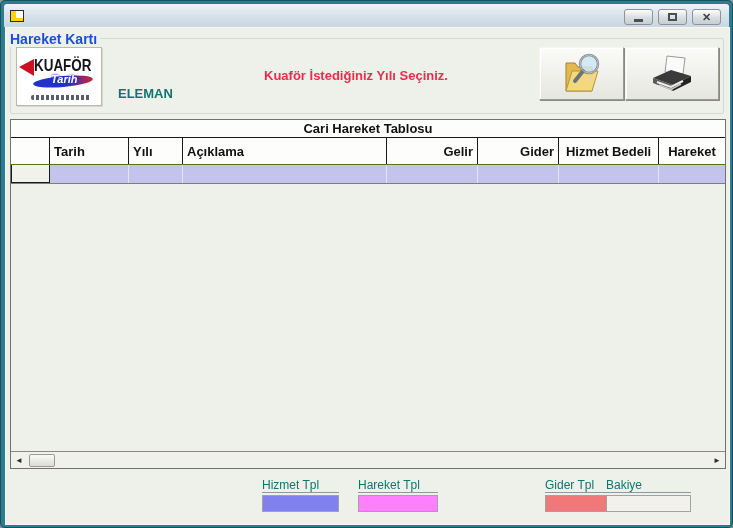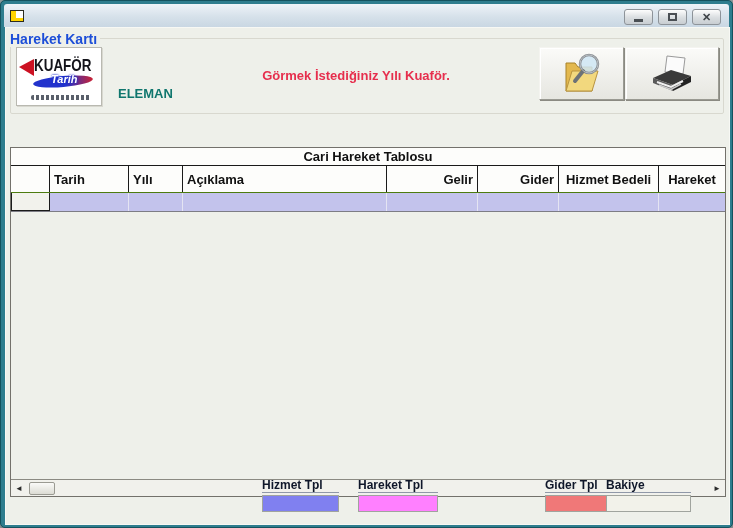--- a/index.html
+++ b/index.html
@@ -87,21 +87,21 @@
     border-top-color:#f4f4f0; border-left-color:#f4f4f0;
     box-shadow:inset 1px 1px 0 #ffffff, 1px 1px 0 #8a8a82;
     display:flex; align-items:center; justify-content:center; cursor:pointer;
   }
   .btn-browse { left:533px; width:85px; }
   .btn-print  { left:619px; width:94px; }
   
   .grid {
     position:absolute; left:4px; top:91px; width:716px; height:350px;
     border:1px solid #73716b; background:#eef0ea;
-    display:flex; flex-direction:column;margin-top:28px;
+    display:flex; flex-direction:column;
   }
   .grid-title {
     height:18px; background:#fdfdfb; border-bottom:1px solid #1a1a1a;
     font-size:13px; font-weight:bold; color:#111; text-align:center; line-height:17px;
   }
   .grid-row { display:flex; }
   .hdr { height:27px; background:#fdfdfb; border-bottom:1px solid #4d7c0f; }
   .hdr .cell {
     border-right:1px solid #1a1a1a; font-size:13px; font-weight:bold; color:#111;
     display:flex; align-items:center; padding:0 4px; overflow:hidden; white-space:nowrap;
@@ -127,21 +127,21 @@
   }
   .sb-right { position:absolute; right:0; }
   .sb-thumb {
     position:absolute; left:18px; top:2px; width:26px; height:13px;
     background:linear-gradient(#fafaf8,#dcdcd4); border:1px solid #9a9a92;
     border-radius:2px; cursor:pointer;
   }
   
   .legend-item { position:absolute; top:450px; }
   .legend-label {
-    font-size:12px; font-weight:bold; color:#0f172a;
+    font-size:12px; font-weight:normal; color:#0f766e;
     border-bottom:1px solid #9098a8; padding-bottom:1px; height:15px;
   }
   .legend-box { height:17px; margin-top:2px; border:1px solid #a0a49e; }
   .li-0{left:256px;width:77px;} .li-1{left:352px;width:80px;}
   .li-2{left:446px;width:78px;} .li-3{left:539px;width:81px;}
   .li-4{left:600px;width:85px;}
 </style>
 </head>
 <body>
 
@@ -170,21 +170,21 @@
     <div class="logo-box">
       <div class="logo-arrow"></div>
       <div class="logo-name">KUAFÖR</div>
       <div class="logo-swoosh"></div>
       <div class="logo-sub">Tarih</div>
       <div class="logo-script"></div>
     </div>
 
     <div class="user-label">ELEMAN</div>
 
-    <div class="instruction" style="color: rgb(230, 46, 77);">Görmek İstediğiniz Yılı Kuaför.</div>
+    <div class="instruction" style="color: rgb(230, 46, 77);">Kuaför İstediğiniz Yılı Seçiniz.</div>
 
     <div class="tool-btn btn-browse">
       <svg width="48" height="46" viewBox="0 0 48 46">
         <path d="M8 12 L8 40 L34 40 L34 16 L20 16 L17 12 Z" fill="#e3b84e" stroke="#a8822a" stroke-width="1"></path>
         <path d="M8 40 L14 20 L40 20 L34 40 Z" fill="#f2d87e" stroke="#b89440" stroke-width="1"></path>
         <circle cx="31" cy="13" r="9" fill="#cfe6f5" fill-opacity="0.85" stroke="#8a8f94" stroke-width="2.5"></circle>
         <line x1="25" y1="20" x2="17" y2="30" stroke="#6d7276" stroke-width="4" stroke-linecap="round"></line>
         <circle cx="31" cy="13" r="9" fill="none" stroke="#b9bec2" stroke-width="1"></circle>
       </svg>
     </div>

